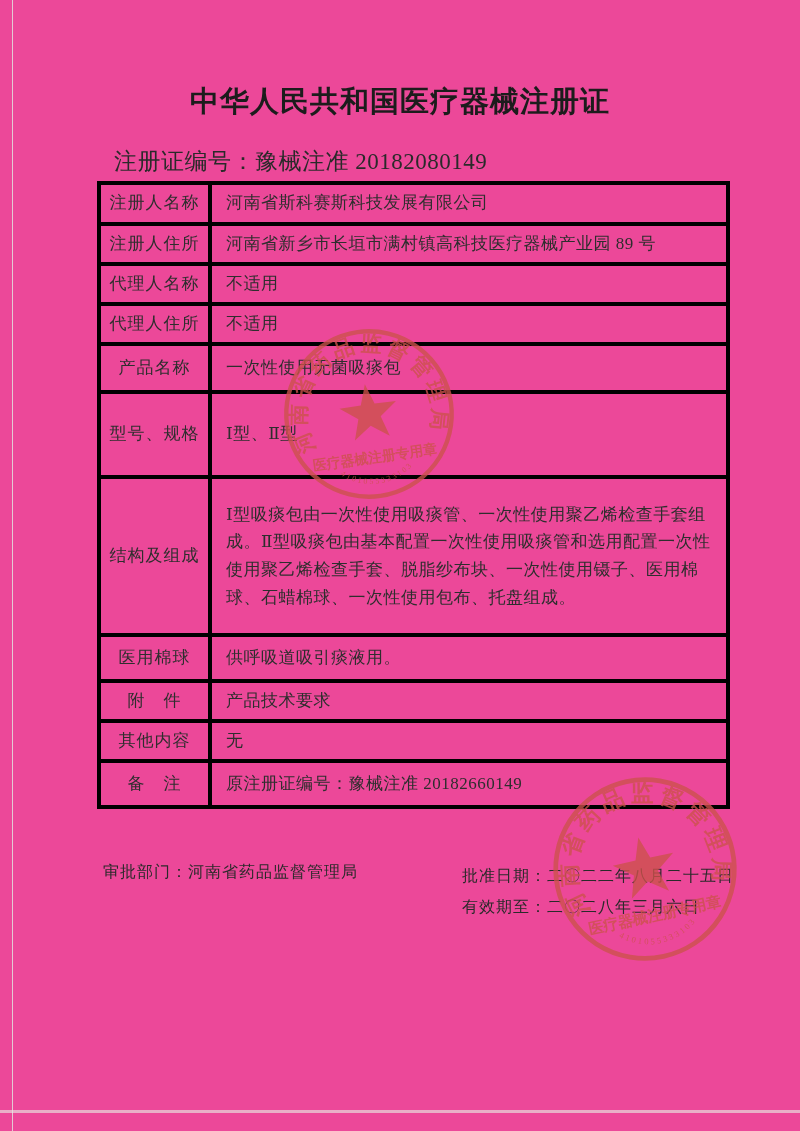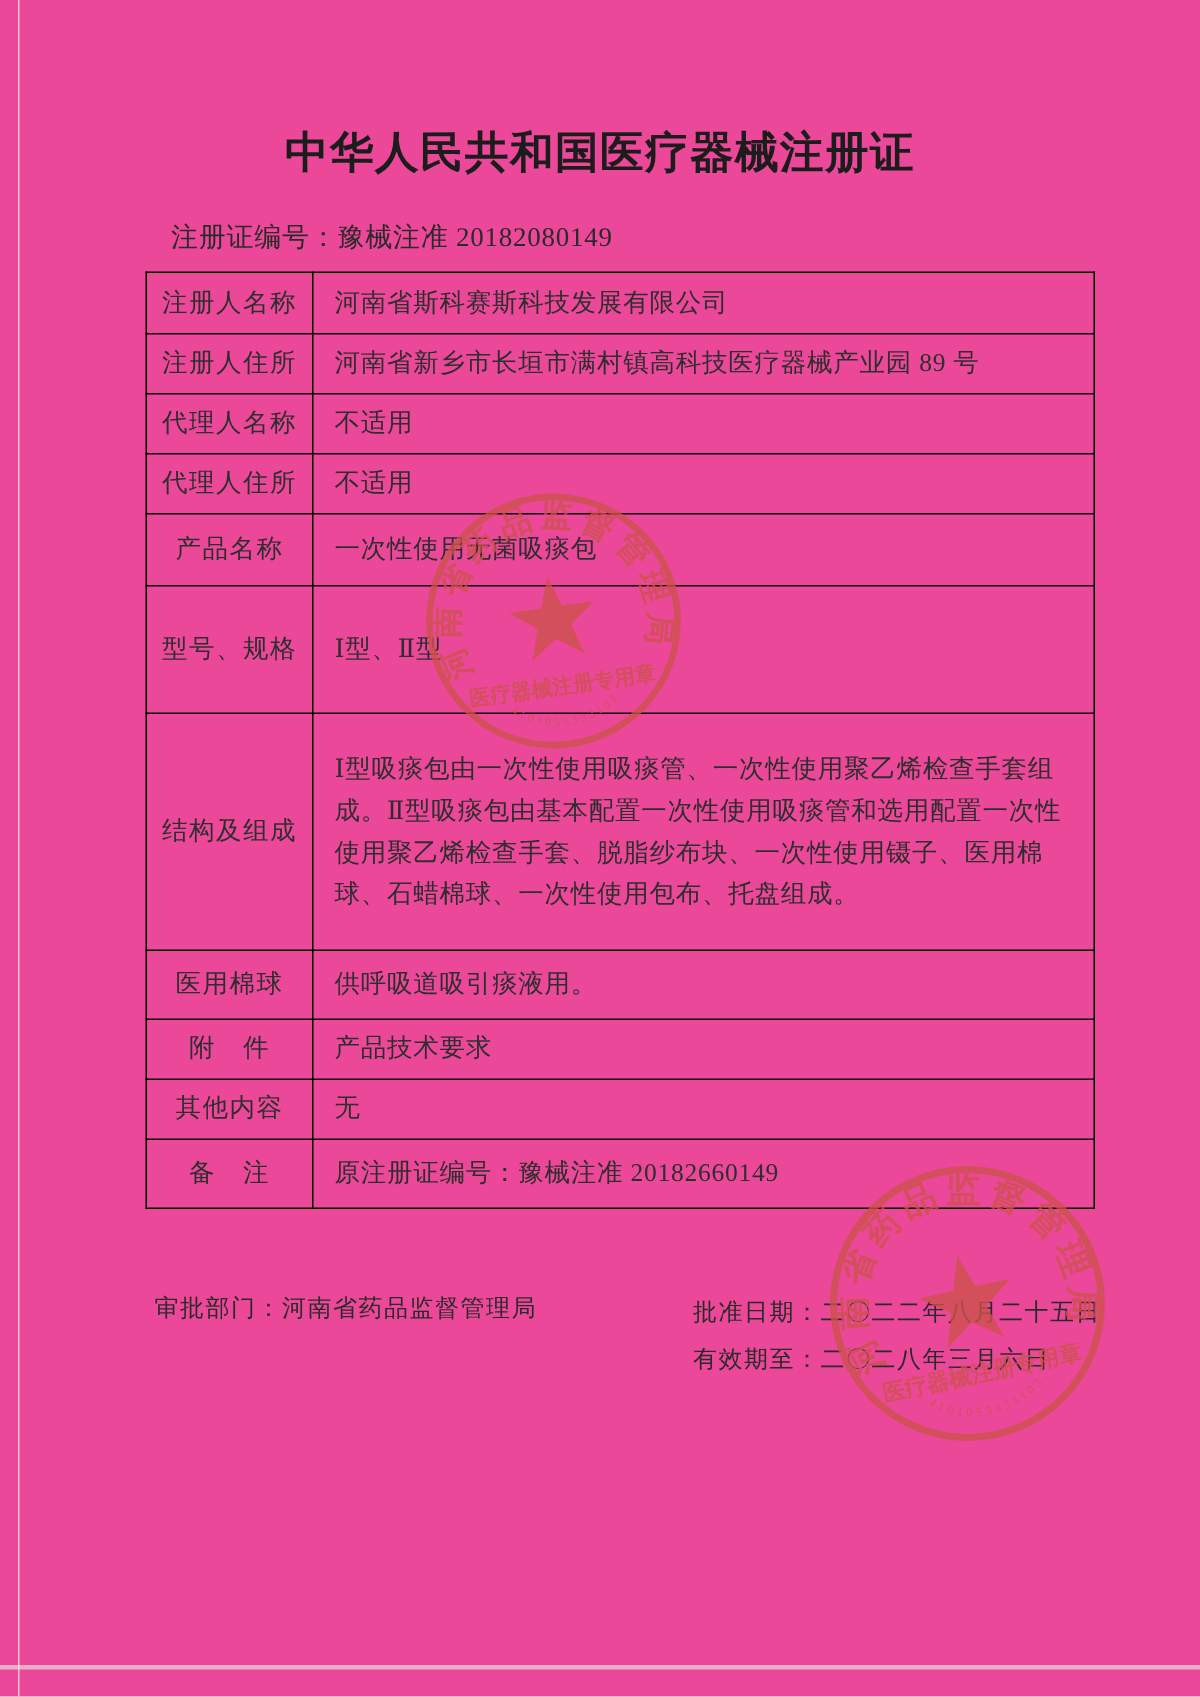--- a/index.html
+++ b/index.html
@@ -19,28 +19,28 @@
     position:absolute;left:0;top:1110px;height:3px;width:100%;
     background:#e8e6e2;opacity:.65;
   }
   .doc-title{
     position:absolute;top:82px;left:0;right:0;
     margin:0;text-align:center;
     font-size:29px;font-weight:bold;letter-spacing:1px;color:#1c1c1c;
   }
   .cert-no-line{
     position:absolute;top:146px;left:114px;
-    font-size:18px;letter-spacing:.5px;color:#2a2a2a;
+    font-size:23px;letter-spacing:.5px;color:#2a2a2a;
   }
   table.cert{
     position:absolute;top:181px;left:97px;
     width:633px;border-collapse:collapse;table-layout:fixed;
   }
   table.cert td{
-    border:1px solid #000000;
+    border:4px solid #000000;
     font-size:17px;line-height:1.45;
     vertical-align:middle;
     color:#2e2e2e;
   }
   td.lbl{width:111px;text-align:center;padding:2px 4px;letter-spacing:1px;}
   td.val{padding:4px 12px 4px 14px;letter-spacing:.5px;}
   td.val.long{line-height:1.62;padding-top:10px;padding-bottom:10px;}
   .footer-left{
     position:absolute;top:862px;left:103px;
     font-size:16px;letter-spacing:1px;color:#2a2a2a;

